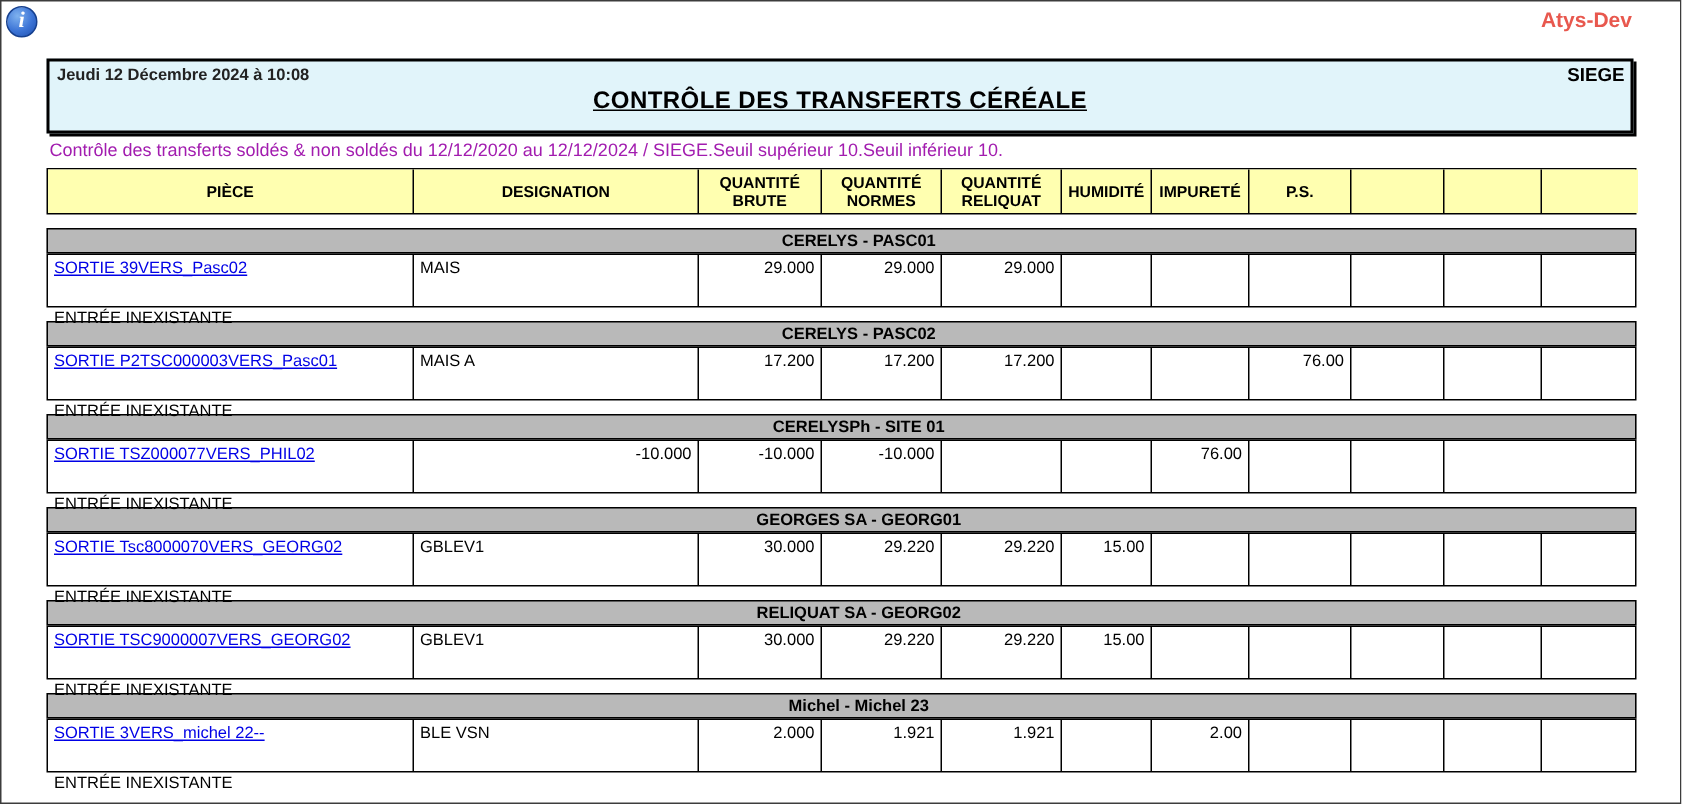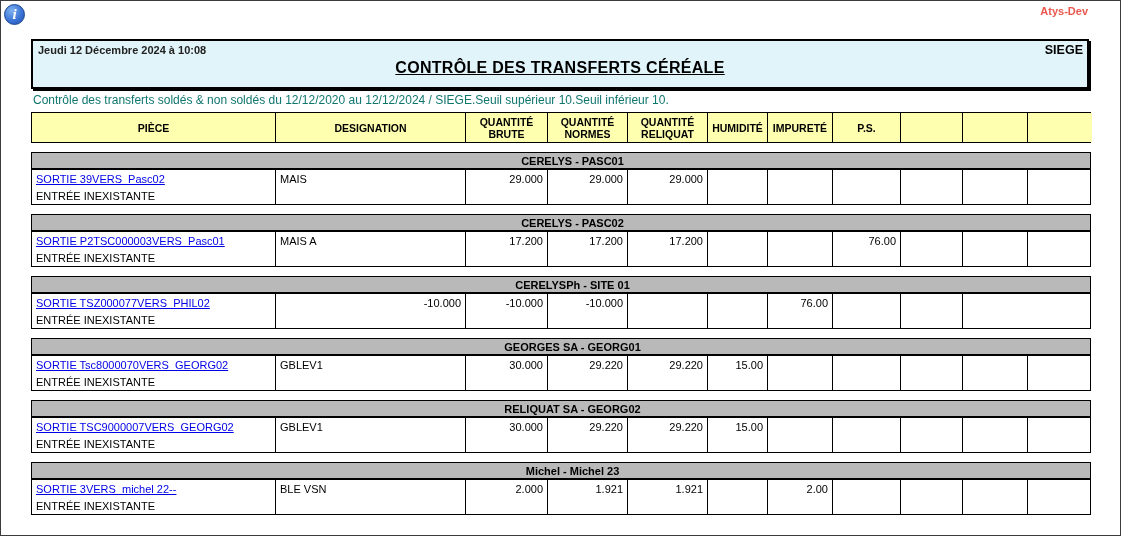--- a/index.html
+++ b/index.html
@@ -10,39 +10,39 @@
     border:1px solid #3c3c3c; overflow:hidden;
   }
   .info-icon {
     position:absolute; top:3px; left:3px; width:21px; height:21px; border-radius:50%;
     background:radial-gradient(circle at 35% 30%, #7fb2ef 0%, #3c74d6 55%, #1e4fae 100%);
     border:1px solid #16408f; color:#fff; font-family:"Liberation Serif", serif;
     font-weight:bold; font-style:italic; font-size:15px; text-align:center; line-height:19px;
     cursor:pointer;
   }
   .brand {
-    position:absolute; top:4px; right:32px; color:#e8584e; font-weight:bold; font-size:11px;
+    position:absolute; top:4px; right:32px; color:#e8584e; font-weight:bold; font-size:14px;
   }
   .header-box {
     position:absolute; top:38px; left:30px; width:1058px; height:50px;
     background:#e1f4fa; border:2px solid #000; box-shadow:2px 2px 0 #000;
   }
   .header-datetime {
     position:absolute; top:3px; left:5px; font-size:11px; font-weight:bold; color:#222;
   }
   .header-site {
     position:absolute; top:2px; right:4px; font-size:12.5px; font-weight:bold; color:#000;
   }
   .header-title {
     position:absolute; top:18px; width:100%; text-align:center;
     font-size:16px; font-weight:bold; text-decoration:underline; color:#000;
     letter-spacing:0.3px;
   }
   .subtitle {
-    position:absolute; top:92px; left:32px; font-size:12px; color:#0f766e;
+    position:absolute; top:92px; left:32px; font-size:12px; color:#a21caf;
   }
   .report { position:absolute; top:111px; left:30px; width:1060px; }
   .grid {
     display:grid; width:1060px;
     grid-template-columns:243px 190px 82px 80px 80px 60px 65px 68px 62px 65px 65px;
     border:1px solid #000;
   }
   .grid > div { border-left:1px solid #000; }
   .grid > div:first-child { border-left:none; }
   .hdr-row > div {
@@ -50,21 +50,21 @@
     text-align:center; font-size:10.5px; font-weight:bold; white-space:pre-line; line-height:12px;
   }
   .group { margin-top:9px; }
   .group-band {
     width:1060px; height:17px; background:#b9b9b9; border:1px solid #000;
     display:flex; align-items:center; justify-content:center;
     font-size:11px; font-weight:bold; color:#000;padding-left:23px;
   }
   .data-row > div { height:34px; font-size:11px; padding:2px 4px; line-height:15px; }
   .cell-piece a { color:#0000e6; text-decoration:underline; cursor:pointer; display:inline-block; }
-  .cell-piece .sub { color:#000; margin-top:2px; }
+  .cell-piece .sub { color:#000; margin-top:18px; }
   .cell-left { text-align:left; }
   .cell-num { text-align:right; }
 </style>
 </head>
 <body>
 
 <div class="page">
 
   <div class="info-icon">i</div>
 

